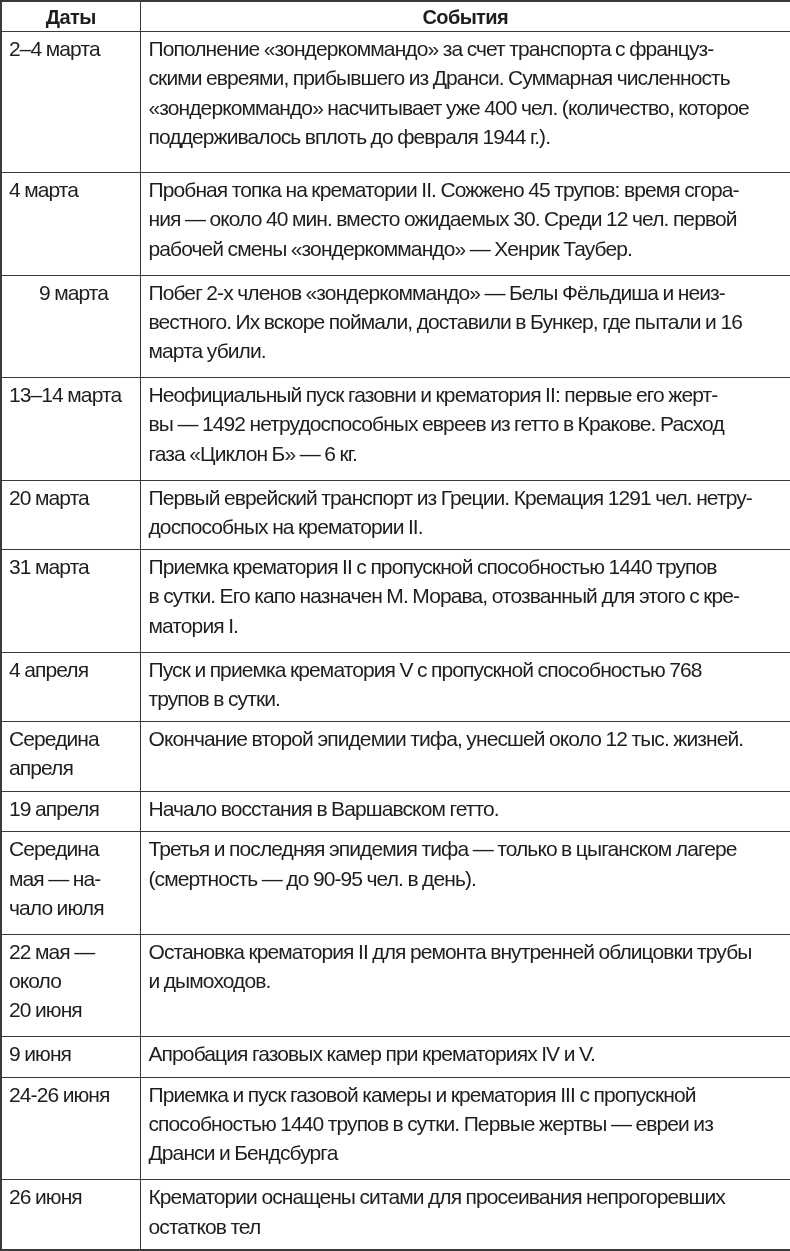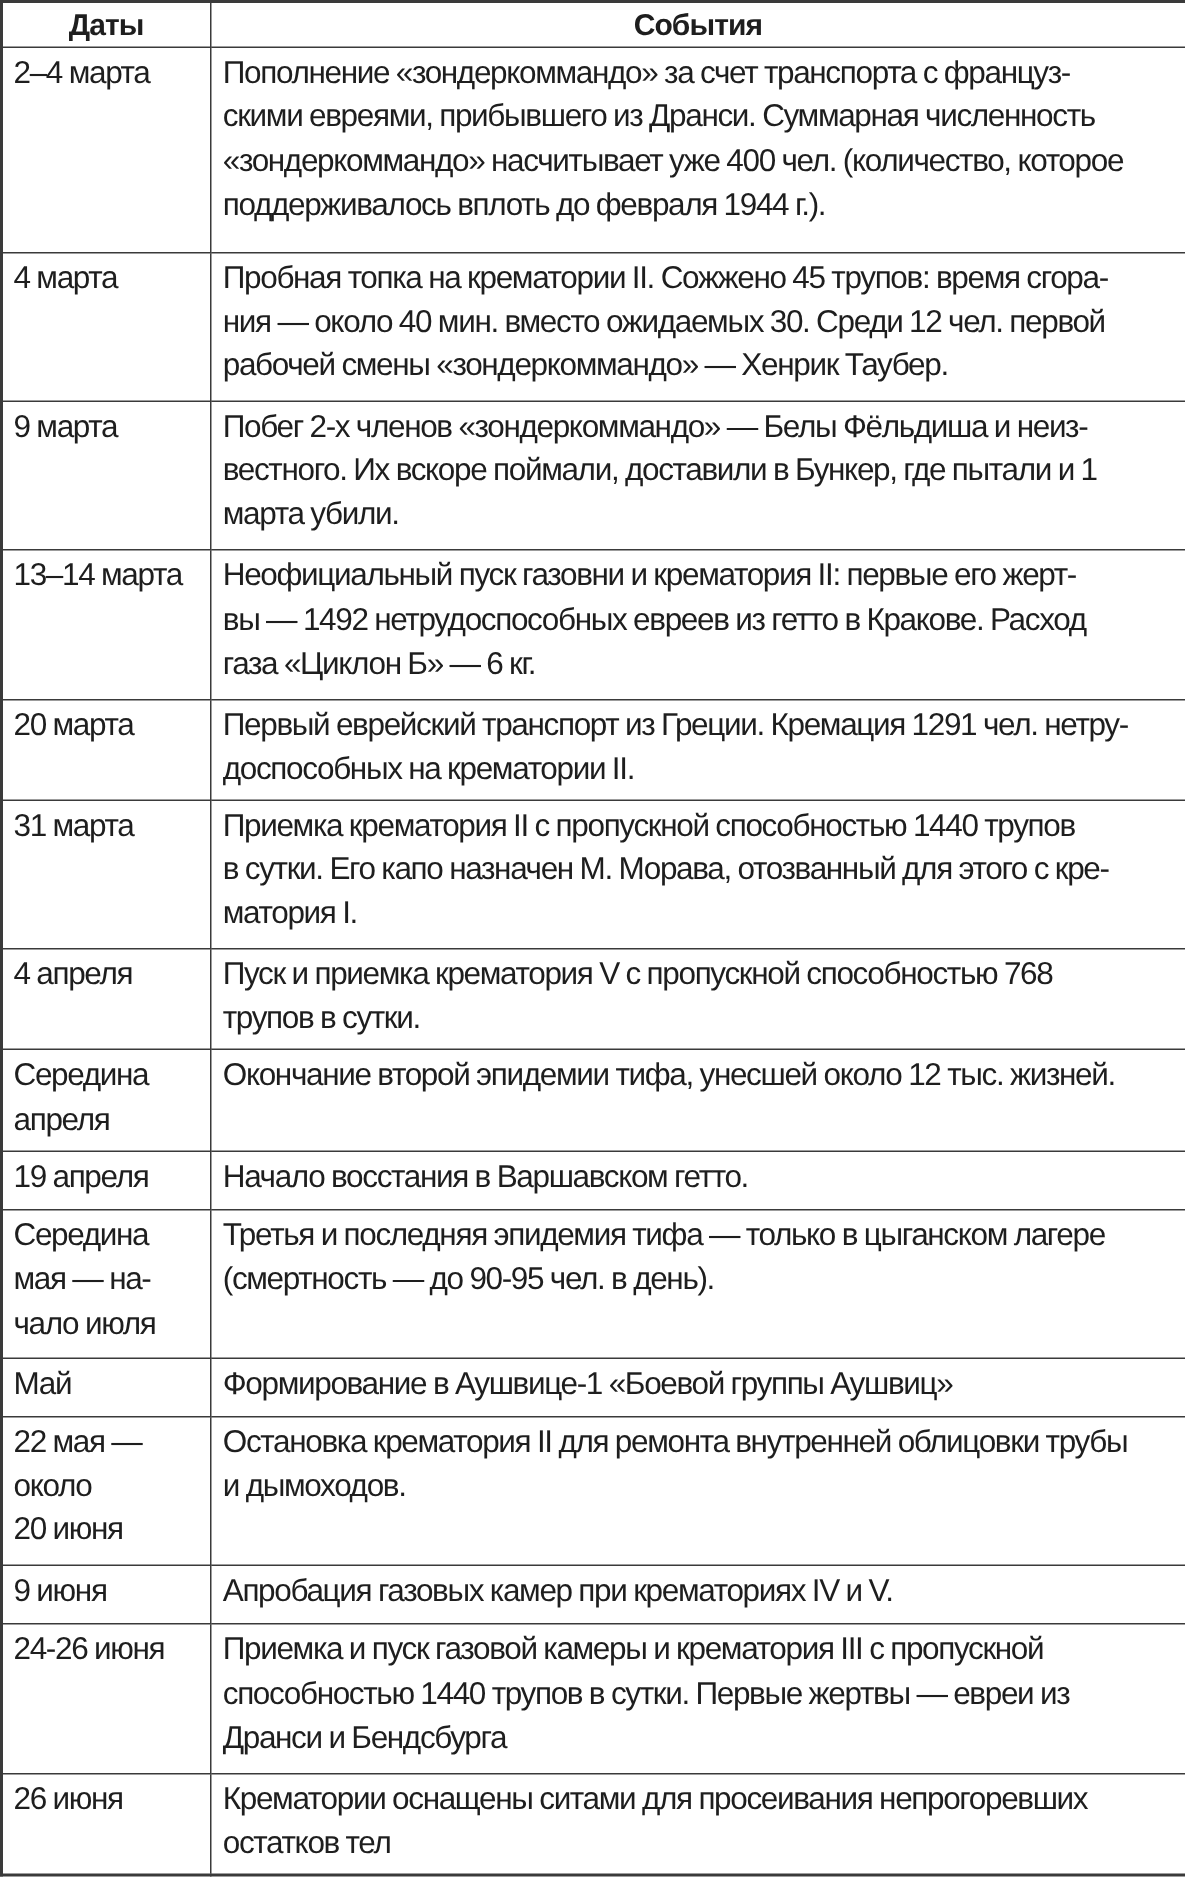--- a/index.html
+++ b/index.html
@@ -65,23 +65,23 @@
 «зондеркоммандо» насчитывает уже 400 чел. (количество, которое
 поддерживалось вплоть до февраля 1944 г.).</span></td>
     </tr>
     <tr style="height:88px">
       <td class="date"><span class="narrow" style="display: inline-block; white-space: pre;">4 марта</span></td>
       <td class="event"><span class="narrow" style="display: inline-block; white-space: pre;">Пробная топка на крематории II. Сожжено 45 трупов: время сгора-
 ния — около 40 мин. вместо ожидаемых 30. Среди 12 чел. первой
 рабочей смены «зондеркоммандо» — Хенрик Таубер.</span></td>
     </tr>
     <tr style="height:88px">
-      <td class="date"><span class="narrow" style="display: inline-block; white-space: pre;">9 марта</span></td>
+      <td class="date"><span class="narrow" style="display: inline-block; white-space: pre; margin-left: 30px;">9 марта</span></td>
       <td class="event"><span class="narrow" style="display: inline-block; white-space: pre;">Побег 2-х членов «зондеркоммандо» — Белы Фёльдиша и неиз-
-вестного. Их вскоре поймали, доставили в Бункер, где пытали и 1
+вестного. Их вскоре поймали, доставили в Бункер, где пытали и 16
 марта убили.</span></td>
     </tr>
     <tr style="height:84px">
       <td class="date"><span class="narrow" style="display: inline-block; white-space: pre;">13–14 марта</span></td>
       <td class="event"><span class="narrow" style="display: inline-block; white-space: pre;">Неофициальный пуск газовни и крематория II: первые его жерт-
 вы — 1492 нетрудоспособных евреев из гетто в Кракове. Расход
 газа «Циклон Б» — 6 кг.</span></td>
     </tr>
     <tr style="height:57px">
       <td class="date"><span class="narrow" style="display: inline-block; white-space: pre;">20 марта</span></td>
@@ -108,24 +108,20 @@
       <td class="date"><span class="narrow" style="display: inline-block; white-space: pre;">19 апреля</span></td>
       <td class="event"><span class="narrow" style="display: inline-block; white-space: pre;">Начало восстания в Варшавском гетто.</span></td>
     </tr>
     <tr style="height:89px">
       <td class="date"><span class="narrow" style="display: inline-block; white-space: pre;">Середина
 мая — на-
 чало июля</span></td>
       <td class="event"><span class="narrow" style="display: inline-block; white-space: pre;">Третья и последняя эпидемия тифа — только в цыганском лагере
 (смертность — до 90-95 чел. в день).</span></td>
     </tr>
-    <tr style="height:35px">
-      <td class="date"><span class="narrow" style="display: inline-block; white-space: pre;">Май</span></td>
-      <td class="event"><span class="narrow" style="display: inline-block; white-space: pre;">Формирование в Аушвице-1 «Боевой группы Аушвиц»</span></td>
-    </tr>
     <tr style="height:88px">
       <td class="date"><span class="narrow" style="display: inline-block; white-space: pre;">22 мая —
 около
 20 июня</span></td>
       <td class="event"><span class="narrow" style="display: inline-block; white-space: pre;">Остановка крематория II для ремонта внутренней облицовки трубы
 и дымоходов.</span></td>
     </tr>
     <tr style="height:36px">
       <td class="date"><span class="narrow" style="display: inline-block; white-space: pre;">9 июня</span></td>
       <td class="event"><span class="narrow" style="display: inline-block; white-space: pre;">Апробация газовых камер при крематориях IV и V.</span></td>

